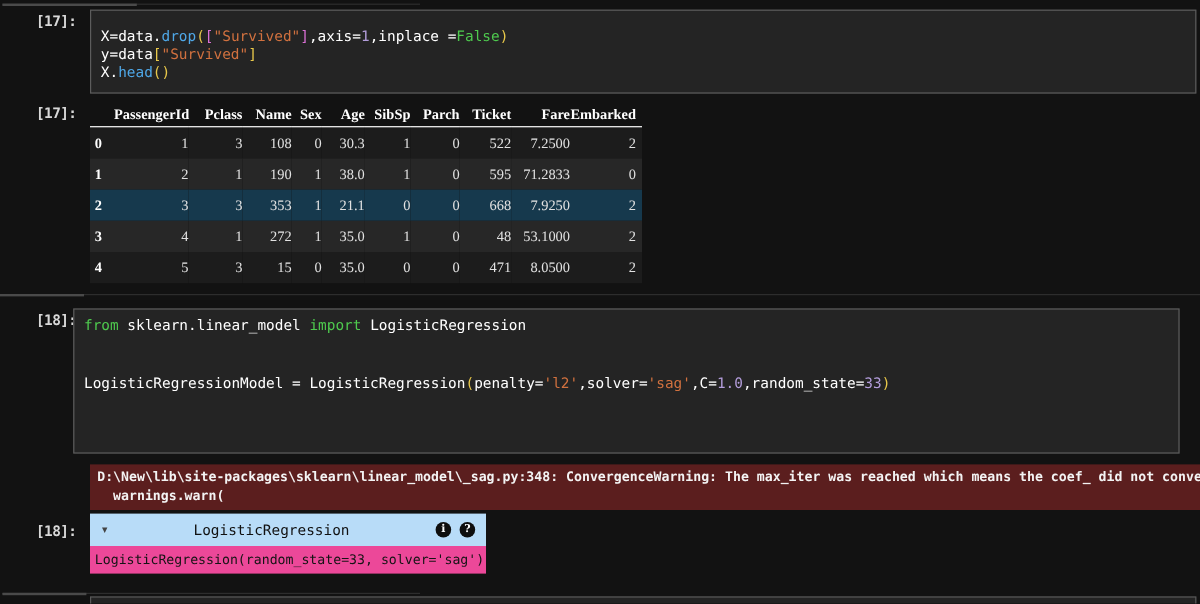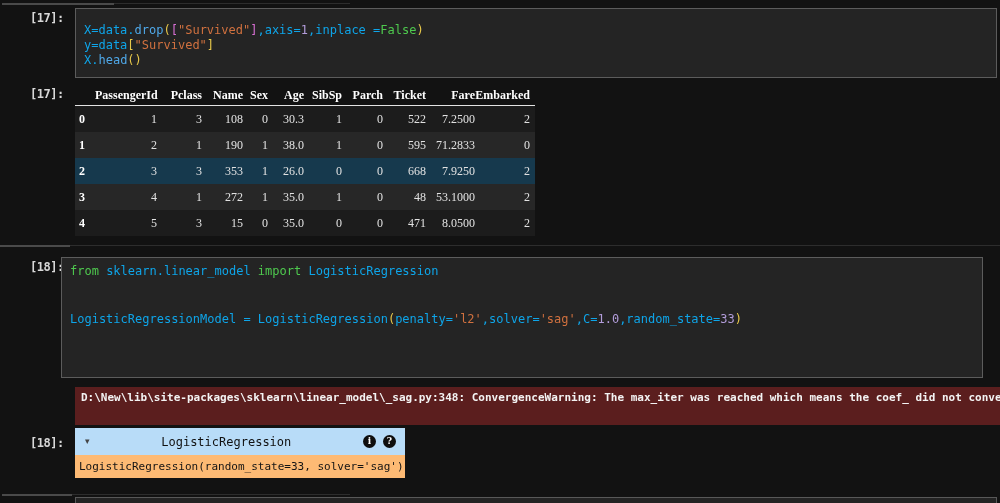--- a/index.html
+++ b/index.html
@@ -14,21 +14,21 @@
     color:#d8d8d8;letter-spacing:-0.5px;
   }
   .code-cell{
     position:absolute;background:#242424;border:1px solid #5c5c5c;
     box-sizing:border-box;
   }
   .code{font-family:"DejaVu Sans Mono",monospace;font-size:12px;color:#d4d4d4}
   #cell17 .code{padding:14px 8px 0;line-height:15px}
   #cell18 .code{padding:5px 8px 0;line-height:16px}
   .code-line{white-space:pre}
-  .tk-w{color:#0ea5e9}
+  .tk-w{color:#ffffff}
   .tk-k{color:var(--keyword-green,#4ec94e)}
   .tk-fn{color:var(--function-blue,#4fa8e8)}
   .tk-s{color:var(--string-orange,#d1713f)}
   .tk-n{color:var(--number-purple,#b39ddb)}
   .tk-b1{color:var(--bracket-gold,#e8c84a)}
   .tk-b2{color:var(--bracket-pink,#da70d6)}
 
   #df{position:absolute;left:75px;top:87px}
   .df-table{border-collapse:collapse;table-layout:fixed;width:376px;
     font-family:Liberation Serif, serif;font-size:12px;color:#e2e2e2}
@@ -51,21 +51,21 @@
   }
   #widget{position:absolute;left:75px;top:428px;width:330px}
   .w-header{height:27px;background:var(--widget-header,#b8dcf8);
     display:flex;align-items:center}
   .w-caret{margin-left:10px;font-size:9px;color:#444;line-height:1}
   .w-title{flex:1;text-align:center;font:12px "DejaVu Sans Mono",monospace;color:#111}
   .w-icons{display:flex;gap:7px;margin-right:9px}
   .w-icon{width:13px;height:13px;border-radius:50%;background:#0e0e0e;color:#fff;
     font:bold 9px "DejaVu Serif",serif;display:flex;align-items:center;
     justify-content:center;line-height:1}
-  .w-body{height:23px;background:#fdba74;color:#141414;
+  .w-body{height:23px;background:#ec4899;color:#141414;
     font:11px "DejaVu Sans Mono",monospace;line-height:23px;
     padding-left:4px;white-space:pre;overflow:hidden}
   #next-cell{position:absolute;left:75px;top:497px;width:922px;height:8px;
     background:#232323;border:1px solid #585858;box-sizing:border-box}
 </style>
 </head>
 <body>
 
 <div class="divider" style="left:2px;top:3px;width:348px">
     <span class="bright" style="width:112px"></span>
@@ -137,21 +137,21 @@
           <td>595</td>
           <td>71.2833</td>
           <td>0</td>
         </tr>
         <tr class="hl">
           <td class="idx">2</td>
           <td>3</td>
           <td>3</td>
           <td>353</td>
           <td>1</td>
-          <td>26.0</td>
+          <td>21.1</td>
           <td>0</td>
           <td>0</td>
           <td>668</td>
           <td>7.9250</td>
           <td>2</td>
         </tr>
         <tr class="odd">
           <td class="idx">3</td>
           <td>4</td>
           <td>1</td>
@@ -188,21 +188,21 @@
 <span class="exec-label" style="left:30px;top:260px">[18]:</span>
 <div id="cell18" class="code-cell" style="left:61px;top:257px;width:922px;height:121px">
   <div class="code">
       <div class="code-line"><span class="tk-k">from</span><span class="tk-w"> sklearn.linear_model </span><span class="tk-k">import</span><span class="tk-w"> LogisticRegression</span></div>
       <div class="code-line">&nbsp;</div>
       <div class="code-line">&nbsp;</div>
       <div class="code-line"><span class="tk-w">LogisticRegressionModel = LogisticRegression</span><span class="tk-b1">(</span><span class="tk-w">penalty=</span><span class="tk-s">'l2'</span><span class="tk-w">,solver=</span><span class="tk-s">'sag'</span><span class="tk-w">,C=</span><span class="tk-n">1.0</span><span class="tk-w">,random_state=</span><span class="tk-n">33</span><span class="tk-b1">)</span></div>
     </div>
 </div>
 
-<div id="stderr"><div>D:\New\lib\site-packages\sklearn\linear_model\_sag.py:348: ConvergenceWarning: The max_iter was reached which means the coef_ did not converge</div></div>
+<div id="stderr"><div>D:\New\lib\site-packages\sklearn\linear_model\_sag.py:348: ConvergenceWarning: The max_iter was reached which means the coef_ did not converge</div><div>  warnings.warn(</div></div>
 
 <span class="exec-label" style="left:30px;top:436px">[18]:</span>
 <div id="widget">
   <div class="w-header">
     <span class="w-caret">▾</span>
     <span class="w-title">LogisticRegression</span>
     <span class="w-icons">
       <span class="w-icon">i</span>
       <span class="w-icon">?</span>
     </span>

